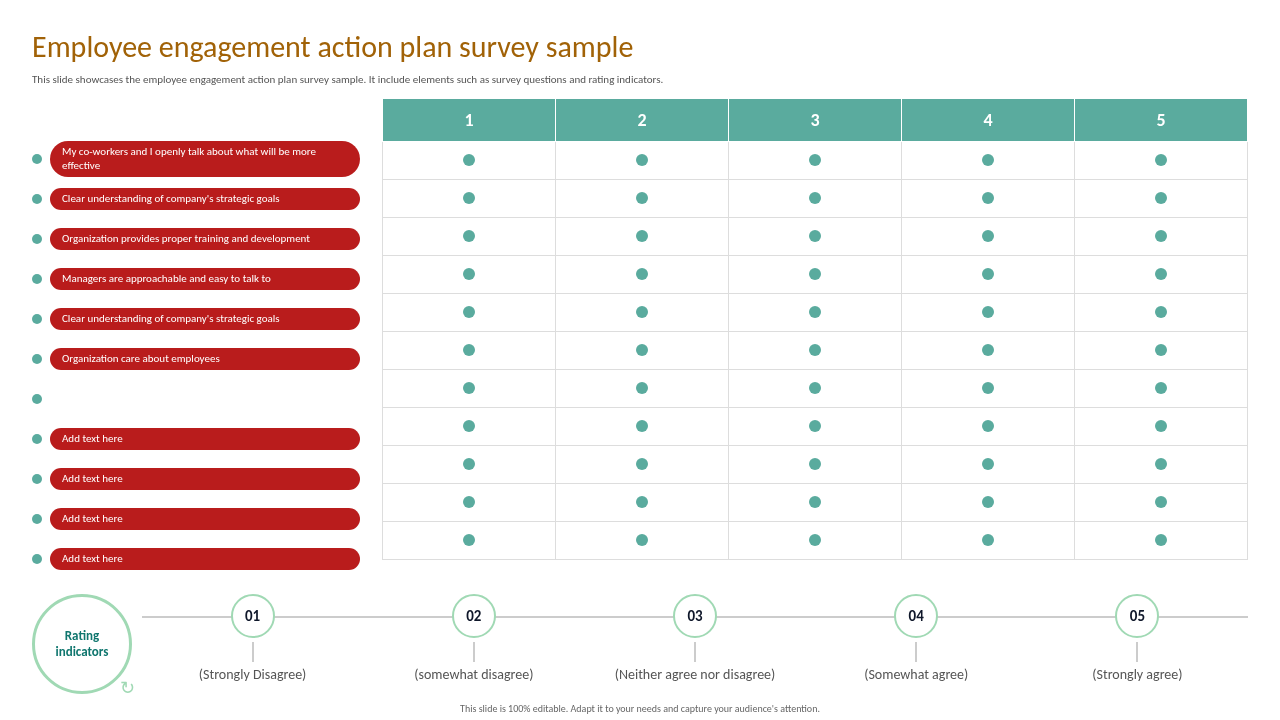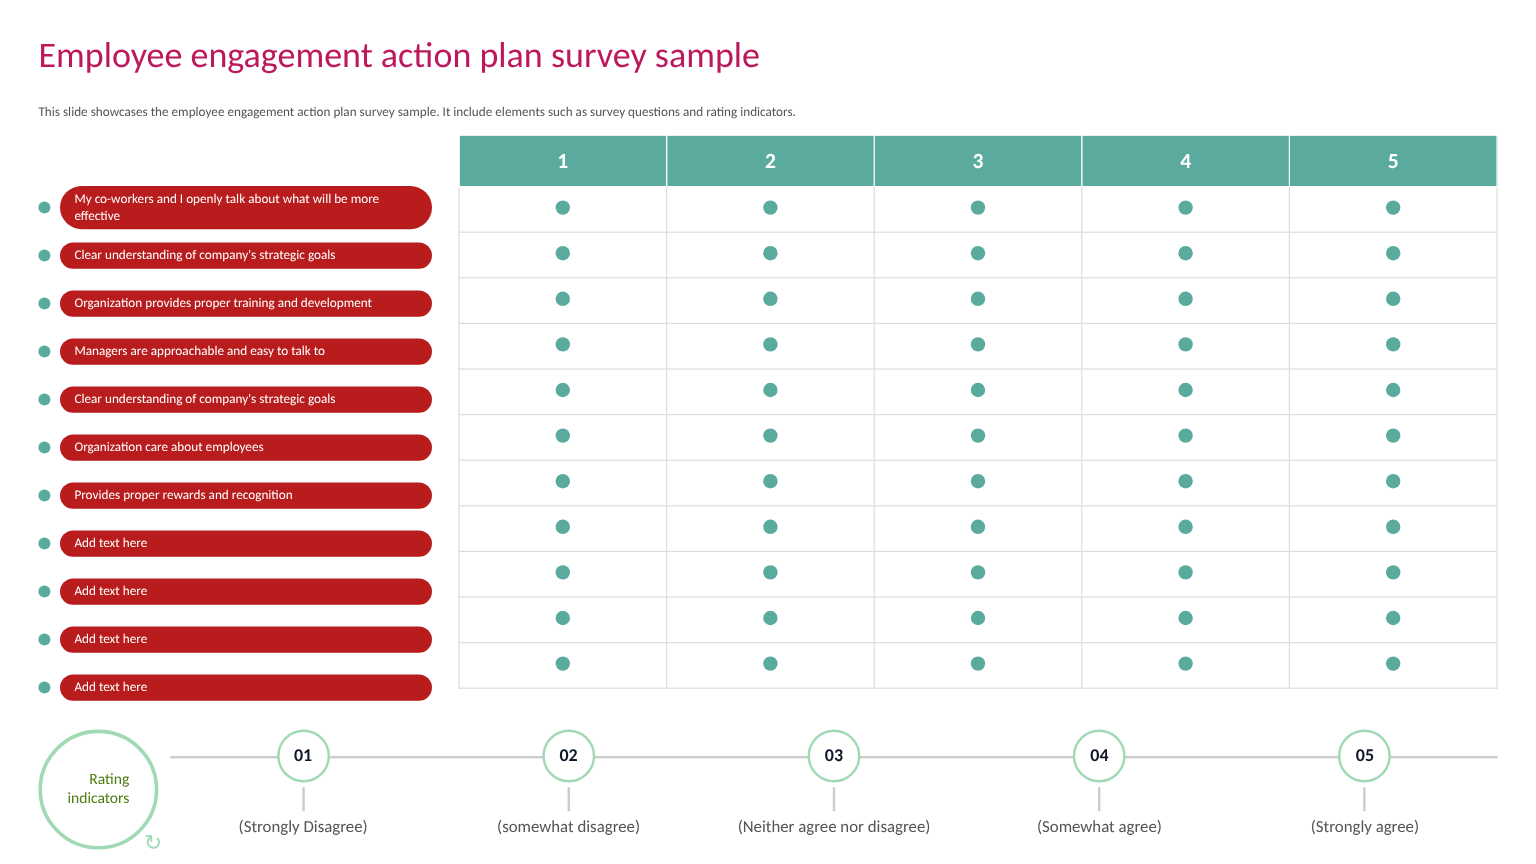--- a/index.html
+++ b/index.html
@@ -16,22 +16,22 @@
       width: 1280px;
       height: 720px;
       background: #fff;
       padding: 28px 32px 16px 32px;
       position: relative;
     }
 
     .slide-title {
       font-size: 30px;
       font-weight: 400;
-      color: #be185d;
-      margin-bottom: 22px;
+      color: #a16207;
+      margin-bottom: 8px;
     }
 
     .slide-subtitle {
       font-size: 11px;
       color: #555;
       margin-bottom: 12px;
     }
 
     .main-content {
       display: flex;
@@ -130,23 +130,23 @@
       justify-content: center;
       flex-direction: column;
       flex-shrink: 0;
       margin-right: 10px;
       position: relative;
       z-index: 2;
     }
 
     .rating-badge-text {
       font-size: 13px;
-      font-weight: 400;
-      color: #4d7c0f;
-      text-align: right;
+      font-weight: 700;
+      color: #0f766e;
+      text-align: center;
       line-height: 1.2;
     }
 
     
     .rating-badge::after {
       content: '↻';
       position: absolute;
       bottom: -8px;
       right: -6px;
       font-size: 18px;
@@ -247,21 +247,20 @@
         <div class="label-row">
           <div class="dot-indicator"></div>
           <div class="label-pill">Clear understanding of company's strategic goals</div>
         </div>
         <div class="label-row">
           <div class="dot-indicator"></div>
           <div class="label-pill">Organization care about employees</div>
         </div>
         <div class="label-row">
           <div class="dot-indicator"></div>
-          <div class="label-pill">Provides proper rewards and recognition</div>
         </div>
         <div class="label-row">
           <div class="dot-indicator"></div>
           <div class="label-pill">Add text here</div>
         </div>
         <div class="label-row">
           <div class="dot-indicator"></div>
           <div class="label-pill">Add text here</div>
         </div>
         <div class="label-row">
@@ -397,13 +396,14 @@
         <div class="rating-label">(Somewhat agree)</div>
       </div>
       <div class="rating-item">
         <div class="rating-num-circle">05</div>
         <div class="rating-stem"></div>
         <div class="rating-label">(Strongly agree)</div>
       </div>
     </div>
   </div>
 
+  <p class="footer-note">This slide is 100% editable. Adapt it to your needs and capture your audience's attention.</p>
 </div>
 
 </body></html>

